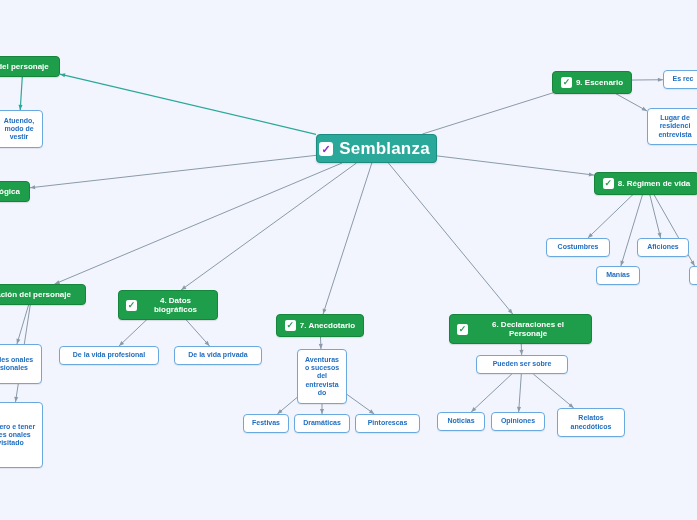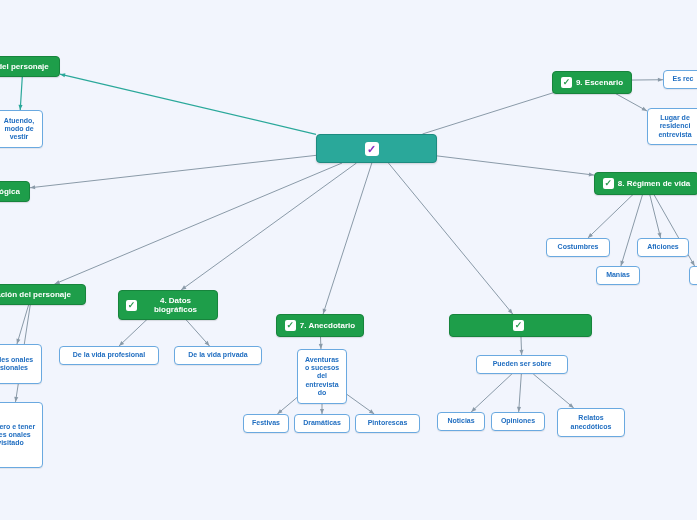--- a/index.html
+++ b/index.html
@@ -160,20 +160,21 @@
       <polygon points="561.8933823529412,90 557.6363638849516,93.48249820720628 556.4085743714497,89.59148879309402" fill="#8a9aa8"></polygon>
       <line x1="632" y1="80.06043956043956" x2="663" y2="79.71978021978022" stroke="#8a9aa8" stroke-width="1"></line>
       <polygon points="663,79.71978021978022 657.9150697891131,81.81584432910736 657.8702359558027,77.73596549787158" fill="#8a9aa8"></polygon>
       <line x1="609.1413043478261" y1="90" x2="647" y2="110.98192771084338" stroke="#8a9aa8" stroke-width="1"></line>
       <polygon points="647,110.98192771084338 641.5436530972473,110.29035090612729 643.5214853695002,106.72165354532316" fill="#8a9aa8"></polygon>
     </svg>
   <div id="nodes-layer">
       <div class="node central" style="left: 316px; top: 134px; width: 121px; height: 29px;">
         <span class="inner-flex">
           <span class="check">✓</span>
+          <span class="label">Semblanza</span>
         </span>
       </div>
       <div class="node green" style="left: -14px; top: 56px; width: 74px; min-height: 19px;">
         <span class="inner-flex">
           <span class="label">del personaje</span>
         </span>
       </div>
       <div class="node blue" style="left: -5px; top: 110px; width: 48px; min-height: 38px;">
         <span class="inner-flex">
           <span class="label">Atuendo, modo de vestir</span>
@@ -237,20 +238,21 @@
         </span>
       </div>
       <div class="node blue" style="left: 355px; top: 414px; width: 65px; min-height: 19px;">
         <span class="inner-flex">
           <span class="label">Pintorescas</span>
         </span>
       </div>
       <div class="node green" style="left: 449px; top: 314px; width: 143px; min-height: 19px;">
         <span class="inner-flex">
           <span class="check">✓</span>
+          <span class="label">6. Declaraciones el Personaje</span>
         </span>
       </div>
       <div class="node blue" style="left: 476px; top: 355px; width: 92px; min-height: 19px;">
         <span class="inner-flex">
           <span class="label">Pueden ser sobre</span>
         </span>
       </div>
       <div class="node blue" style="left: 437px; top: 412px; width: 48px; min-height: 19px;">
         <span class="inner-flex">
           <span class="label">Noticias</span>

